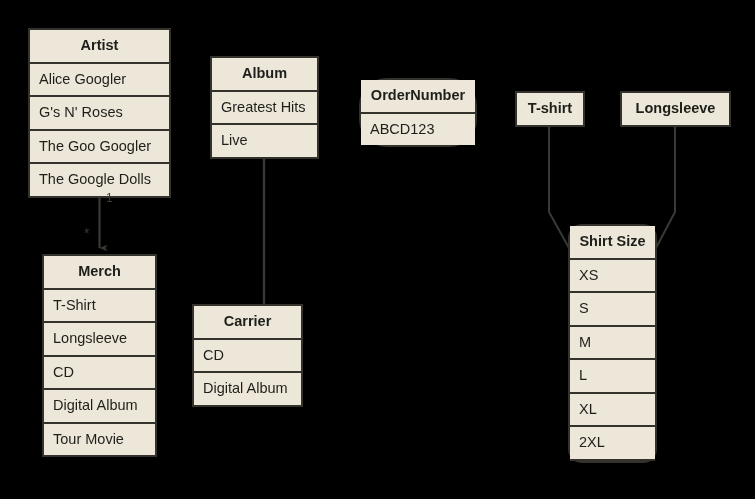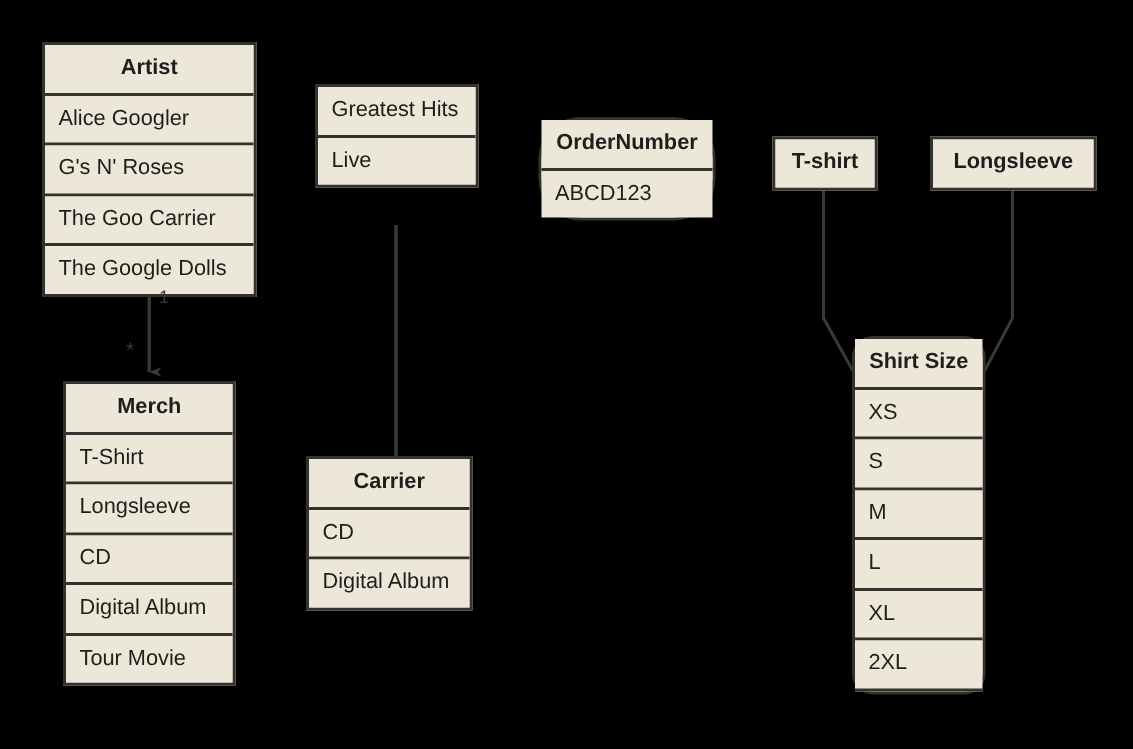--- a/index.html
+++ b/index.html
@@ -84,42 +84,43 @@
 
     <polyline points="549,121 549,212 569,248" fill="none" stroke="#3a3a34" stroke-width="2"></polyline>
 
     <polyline points="675,121 675,212 656,248" fill="none" stroke="#3a3a34" stroke-width="2"></polyline>
   </svg>
 
   <div class="entity" style="left:28px; top:28px; width:143px;">
     <div class="cell header">Artist</div>
     <div class="cell row">Alice Googler</div>
     <div class="cell row">G's N' Roses</div>
-    <div class="cell row">The Goo Carrier</div>
+    <div class="cell row">The Goo Googler</div>
     <div class="cell row last">The Google Dolls</div>
   </div>
 
   <div class="edge-label" style="left:106px; top:192px;">1</div>
   <div class="edge-label" style="left:84px; top:226px; font-size:14px;">*</div>
 
   <div class="entity" style="left:42px; top:254px; width:115px;">
     <div class="cell header">Merch</div>
     <div class="cell row">T-Shirt</div>
     <div class="cell row">Longsleeve</div>
     <div class="cell row">CD</div>
     <div class="cell row">Digital Album</div>
     <div class="cell row last">Tour Movie</div>
   </div>
 
   <div class="entity" style="left:210px; top:56px; width:109px;">
+    <div class="cell header">Album</div>
     <div class="cell row">Greatest Hits</div>
     <div class="cell row last">Live</div>
   </div>
 
-  <div class="entity" style="left:204px; top:304px; width:111px;">
+  <div class="entity" style="left:192px; top:304px; width:111px;">
     <div class="cell header">Carrier</div>
     <div class="cell row">CD</div>
     <div class="cell row last">Digital Album</div>
   </div>
 
   <div class="entity" style="left:359px; top:78px; width:118px;border-radius:28px;">
     <div class="cell header">OrderNumber</div>
     <div class="cell row last">ABCD123</div>
   </div>
 

